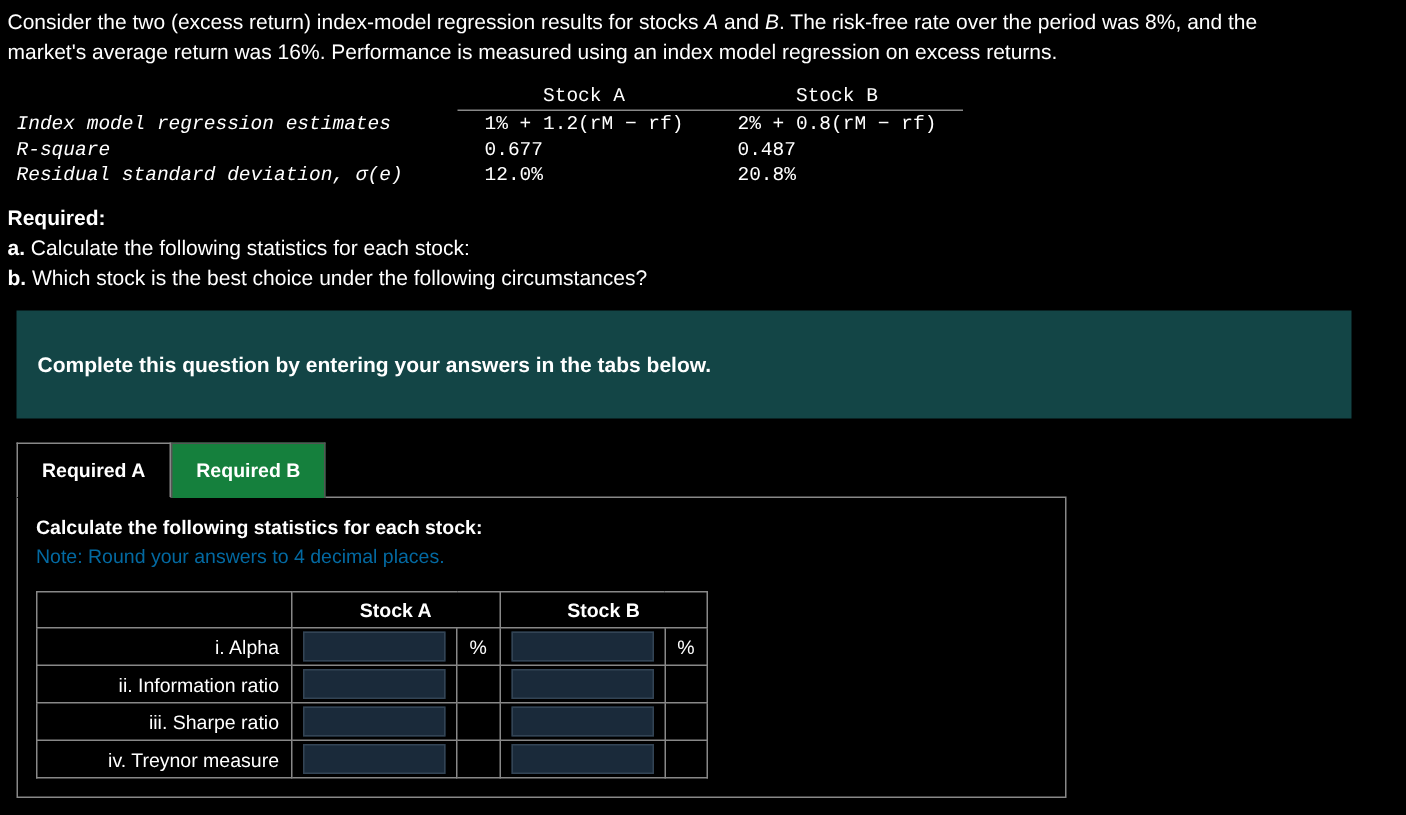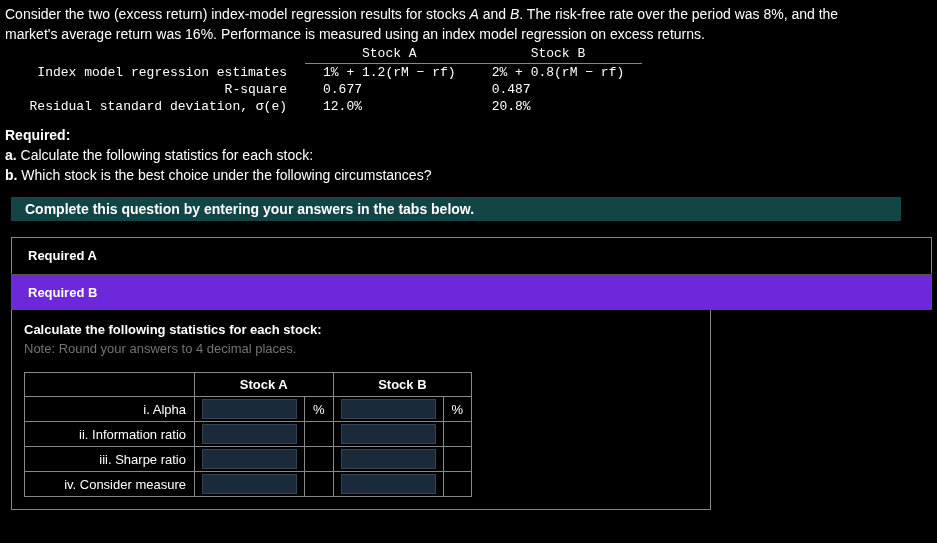--- a/index.html
+++ b/index.html
@@ -6,69 +6,69 @@
     body {
       background: #000;
       color: #fff;
       font-family: Arial, sans-serif;
       width: 937px;
       height: 543px;
       overflow: hidden;
       padding: 5px;
       font-size: 14px;
     }
-    .intro { line-height: 1.4; }
+    .intro { line-height: 1.4; margin-bottom: 10px; }
     .italic { font-style: italic; }
     .data-table {
       font-family: 'Courier New', monospace;
       font-size: 13px;
       border-collapse: collapse;
       margin-bottom: 12px;
     }
     .data-table th {
       font-weight: normal;
       text-align: center;
       padding: 2px 18px;
       border-bottom: 1px solid #888;
     }
     .data-table td { padding: 1px 18px; }
-    .data-table td.lbl { text-align: right; min-width: 300px; padding-left: 6px; }
+    .data-table td.lbl { text-align: left; min-width: 300px; padding-left: 6px; font-style: italic; }
     .data-table td.val { text-align: left; min-width: 165px; }
     .data-table th:nth-child(1) { border-bottom: none; }
     .req { margin-bottom: 4px; }
     .req b { font-weight: bold; text-align: center; }
     .instruction-box {
       background: #134546;
       color: #fff;
-      padding: 4px 14px;
+      padding: 28px 14px;
       font-weight: bold;
       font-size: 14px;
       margin: 14px 4px 16px 6px;
       width: 96%;
     }
     .tabs-wrap { margin-left: 6px; margin-top: 6px; }
-    .tabs { display: flex; gap: 0; flex-direction: column; }
+    .tabs { display: flex; gap: 0; }
     .tab {
       padding: 10px 16px;
       font-size: 13px;
       font-weight: bold;
       cursor: pointer;
-      background: #6d28d9;
+      background: #15803d;
       border: 1px solid #555;
       border-bottom: none;
     }
     .tab.active { background: #000; border: 1px solid #888; border-bottom: 1px solid #000; }
     .tab-content {
       border: 1px solid #888;
       padding: 12px;
       margin-top: -1px;
       width: 700px;
     }
     .tab-label { font-weight: bold; font-size: 13px; margin-bottom: 4px; }
-    .note { color: #737373; font-size: 13px; margin-bottom: 16px; }
+    .note { color: #0369a1; font-size: 13px; margin-bottom: 16px; }
     .answer-table { border-collapse: collapse; font-size: 13px; }
     .answer-table th, .answer-table td {
       border: 1px solid #888;
       padding: 4px 8px;
       text-align: center;
     }
     .answer-table th { font-weight: bold; background: #000; }
     .answer-table td.rowlbl { text-align: right; width: 170px; }
     .answer-table input {
       width: 95px;
@@ -152,21 +152,21 @@
         <td class="unit"></td>
       </tr>
       <tr>
         <td class="rowlbl">iii. Sharpe ratio</td>
         <td class="inputcell"><input style=""></td>
         <td class="unit"></td>
         <td class="inputcell"><input style=""></td>
         <td class="unit"></td>
       </tr>
       <tr>
-        <td class="rowlbl">iv. Consider measure</td>
+        <td class="rowlbl">iv. Treynor measure</td>
         <td class="inputcell"><input style=""></td>
         <td class="unit"></td>
         <td class="inputcell"><input style=""></td>
         <td class="unit"></td>
       </tr>
     </tbody>
       </table>
   </div>
 </div>
 

